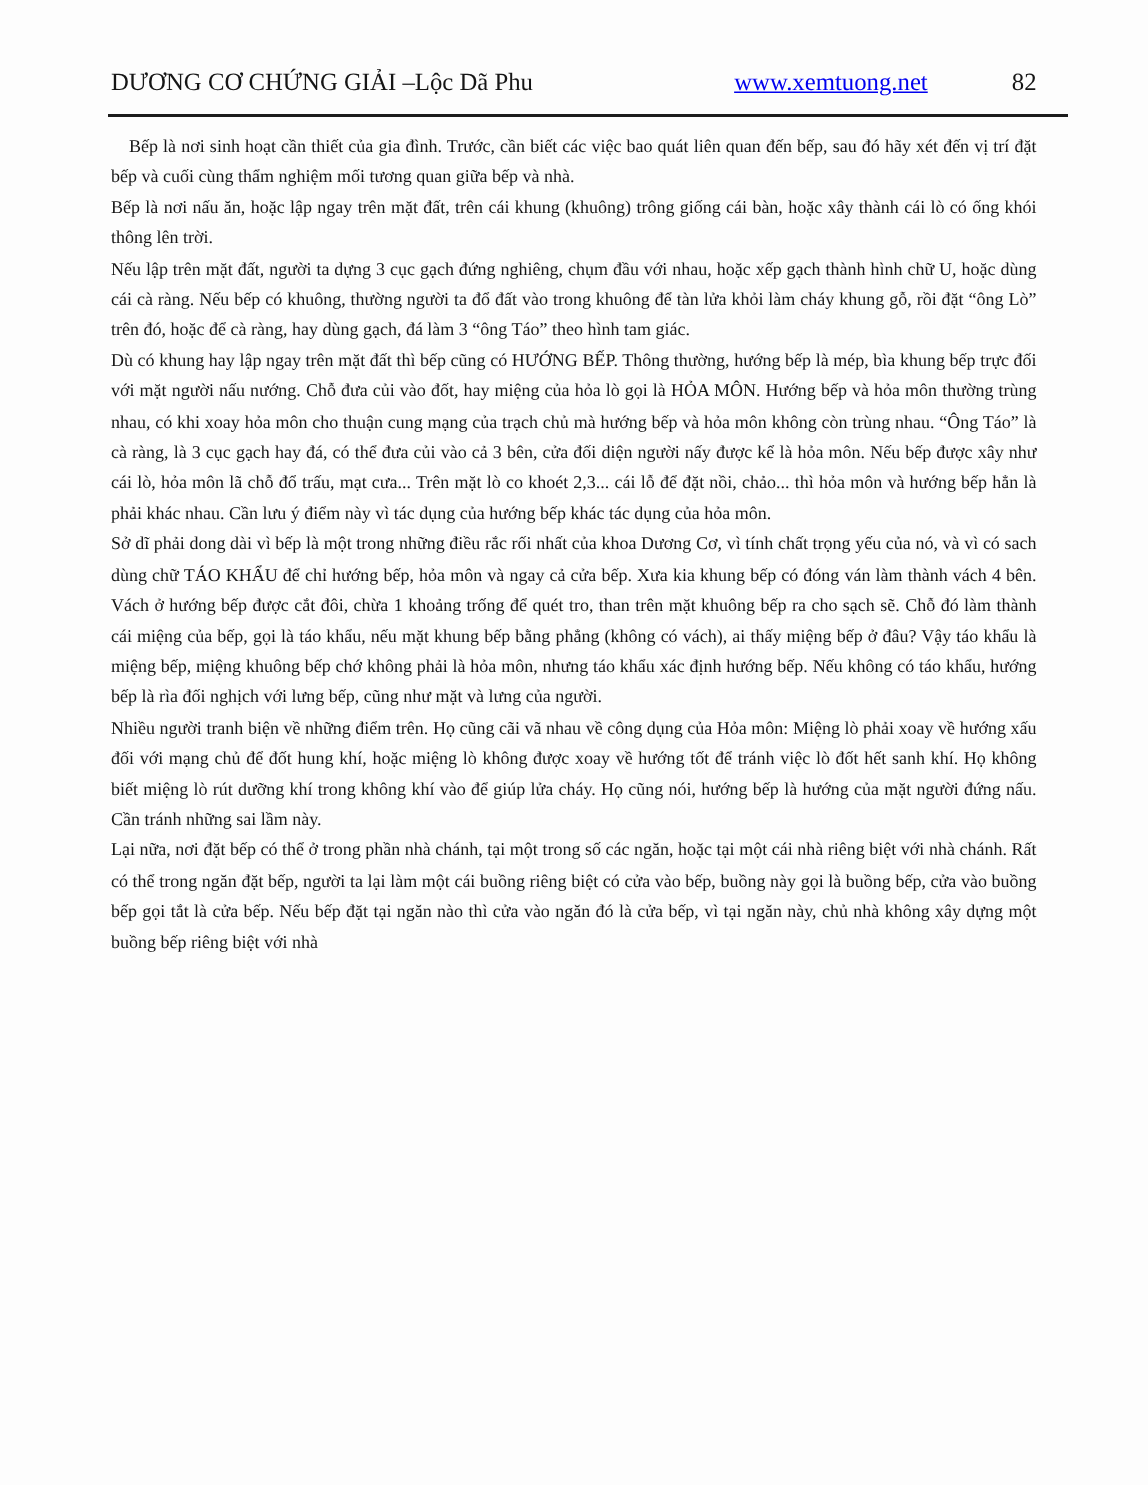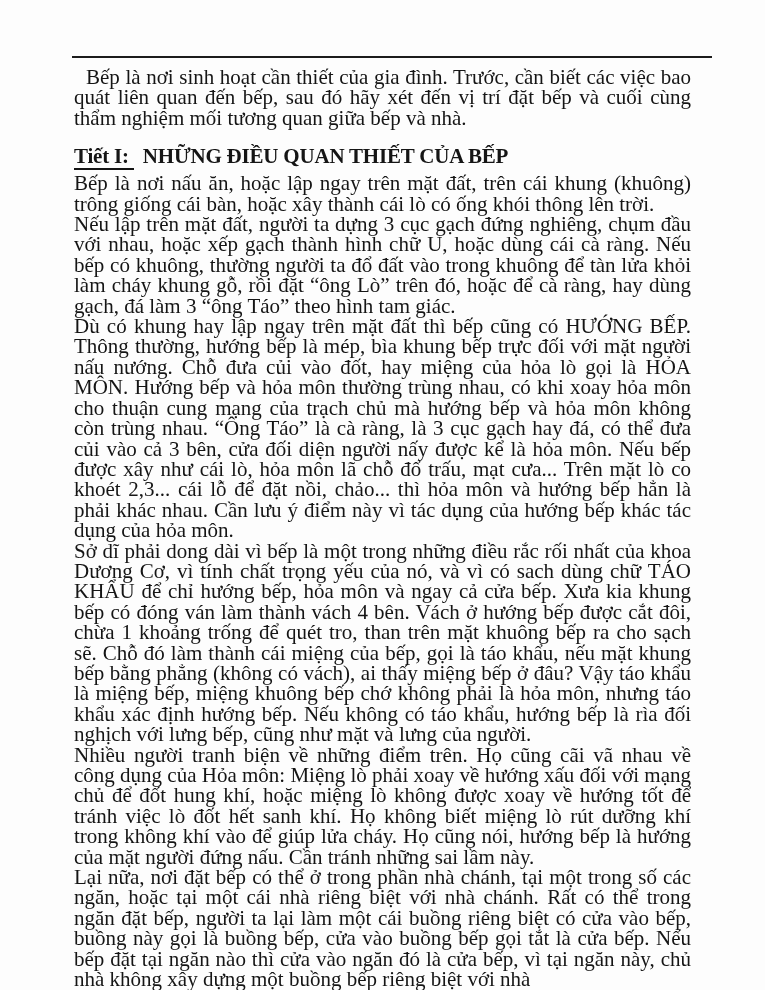--- a/index.html
+++ b/index.html
@@ -33,21 +33,21 @@
   .page-number { margin-left: 56px; }
   .header-rule {
     height: 2px;
     background: #1c1c1c;
     width: 640px;
     margin: 11px 0 0 -2px;
   }
   .content { margin-top: 9px; }
   .content p {
     margin: 0;
-    font-size: 21px;
+    font-size: 12px;
     line-height: 20.4px;
     text-align: justify;
   }
   .intro { text-indent: 12px; }
   .section-heading {
     margin: 15px 0 3px 0;
     font-size: 21px;
     line-height: 26px;
     font-weight: bold;
     letter-spacing: -0.2px;
@@ -59,30 +59,32 @@
     margin-right: 9px;
     display: inline-block;
     line-height: 23px;
   }
 </style>
 </head>
 <body>
 
 <div class="page">
 
+  <div class="page-header">
+    <span class="book-title">DƯƠNG CƠ CHỨNG GIẢI –Lộc Dã Phu</span>
+    <a class="site-link">www.xemtuong.net</a>
+    <span class="page-number">82</span>
+  </div>
 
   <div class="header-rule"></div>
 
   <div class="content">
 
     <p class="intro">Bếp là nơi sinh hoạt cần thiết của gia đình. Trước, cần biết các việc bao quát liên quan đến bếp, sau đó hãy xét đến vị trí đặt bếp và cuối cùng thẩm nghiệm mối tương quan giữa bếp và nhà.</p>
 
-    <div class="section-heading">
-      <span class="section-label">Tiết I:</span><span class="section-title">NHỮNG ĐIỀU QUAN THIẾT CỦA BẾP</span>
-    </div>
 
     <p>Bếp là nơi nấu ăn, hoặc lập ngay trên mặt đất, trên cái khung (khuông) trông giống cái bàn, hoặc xây thành cái lò có ống khói thông lên trời.</p>
     <p>Nếu lập trên mặt đất, người ta dựng 3 cục gạch đứng nghiêng, chụm đầu với nhau, hoặc xếp gạch thành hình chữ U, hoặc dùng cái cà ràng. Nếu bếp có khuông, thường người ta đổ đất vào trong khuông để tàn lửa khỏi làm cháy khung gỗ, rồi đặt “ông Lò” trên đó, hoặc để cà ràng, hay dùng gạch, đá làm 3 “ông Táo” theo hình tam giác.</p>
     <p>Dù có khung hay lập ngay trên mặt đất thì bếp cũng có HƯỚNG BẾP. Thông thường, hướng bếp là mép, bìa khung bếp trực đối với mặt người nấu nướng. Chỗ đưa củi vào đốt, hay miệng của hỏa lò gọi là HỎA MÔN. Hướng bếp và hỏa môn thường trùng nhau, có khi xoay hỏa môn cho thuận cung mạng của trạch chủ mà hướng bếp và hỏa môn không còn trùng nhau. “Ông Táo” là cà ràng, là 3 cục gạch hay đá, có thể đưa củi vào cả 3 bên, cửa đối diện người nấy được kể là hỏa môn. Nếu bếp được xây như cái lò, hỏa môn lã chỗ đổ trấu, mạt cưa... Trên mặt lò co khoét 2,3... cái lỗ để đặt nồi, chảo... thì hỏa môn và hướng bếp hẳn là phải khác nhau. Cần lưu ý điểm này vì tác dụng của hướng bếp khác tác dụng của hỏa môn.</p>
     <p>Sở dĩ phải dong dài vì bếp là một trong những điều rắc rối nhất của khoa Dương Cơ, vì tính chất trọng yếu của nó, và vì có sach dùng chữ TÁO KHẨU để chỉ hướng bếp, hỏa môn và ngay cả cửa bếp. Xưa kia khung bếp có đóng ván làm thành vách 4 bên. Vách ở hướng bếp được cắt đôi, chừa 1 khoảng trống để quét tro, than trên mặt khuông bếp ra cho sạch sẽ. Chỗ đó làm thành cái miệng của bếp, gọi là táo khẩu, nếu mặt khung bếp bằng phẳng (không có vách), ai thấy miệng bếp ở đâu? Vậy táo khẩu là miệng bếp, miệng khuông bếp chớ không phải là hỏa môn, nhưng táo khẩu xác định hướng bếp. Nếu không có táo khẩu, hướng bếp là rìa đối nghịch với lưng bếp, cũng như mặt và lưng của người.</p>
     <p>Nhiều người tranh biện về những điểm trên. Họ cũng cãi vã nhau về công dụng của Hỏa môn: Miệng lò phải xoay về hướng xấu đối với mạng chủ để đốt hung khí, hoặc miệng lò không được xoay về hướng tốt để tránh việc lò đốt hết sanh khí. Họ không biết miệng lò rút dưỡng khí trong không khí vào để giúp lửa cháy. Họ cũng nói, hướng bếp là hướng của mặt người đứng nấu. Cần tránh những sai lầm này.</p>
     <p>Lại nữa, nơi đặt bếp có thể ở trong phần nhà chánh, tại một trong số các ngăn, hoặc tại một cái nhà riêng biệt với nhà chánh. Rất có thể trong ngăn đặt bếp, người ta lại làm một cái buồng riêng biệt có cửa vào bếp, buồng này gọi là buồng bếp, cửa vào buồng bếp gọi tắt là cửa bếp. Nếu bếp đặt tại ngăn nào thì cửa vào ngăn đó là cửa bếp, vì tại ngăn này, chủ nhà không xây dựng một buồng bếp riêng biệt với nhà</p>
 
   </div>
 </div>

